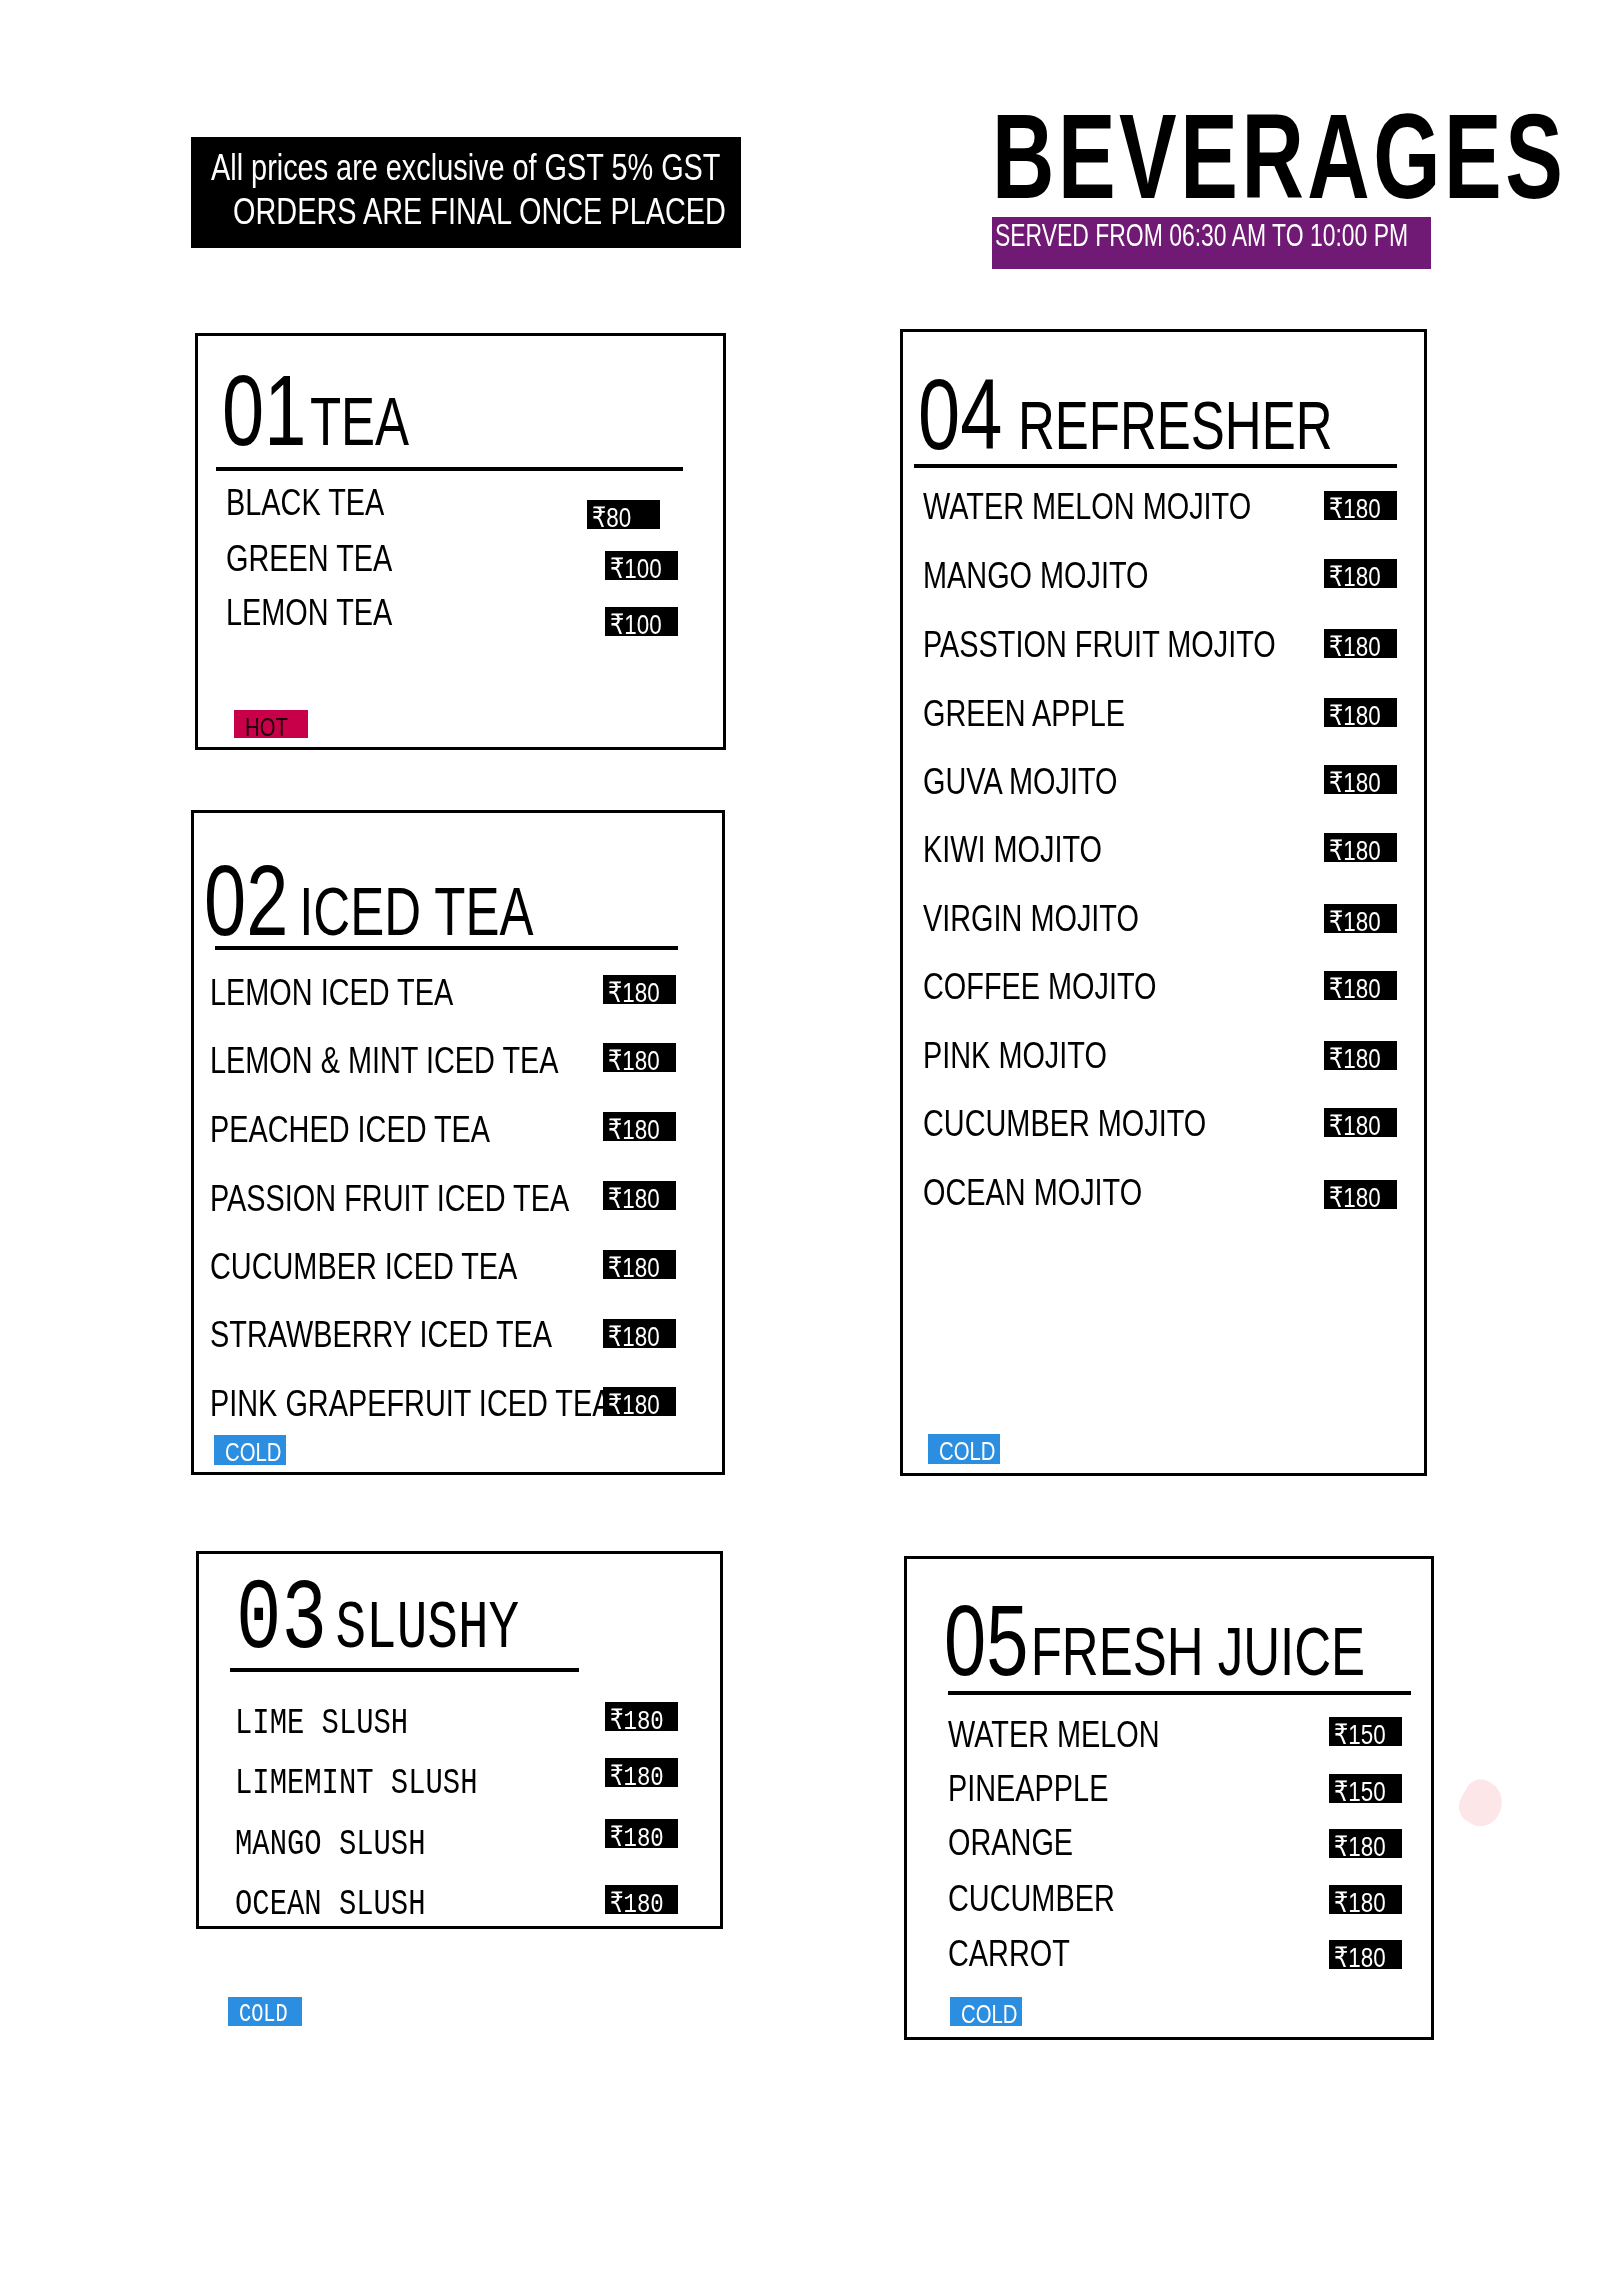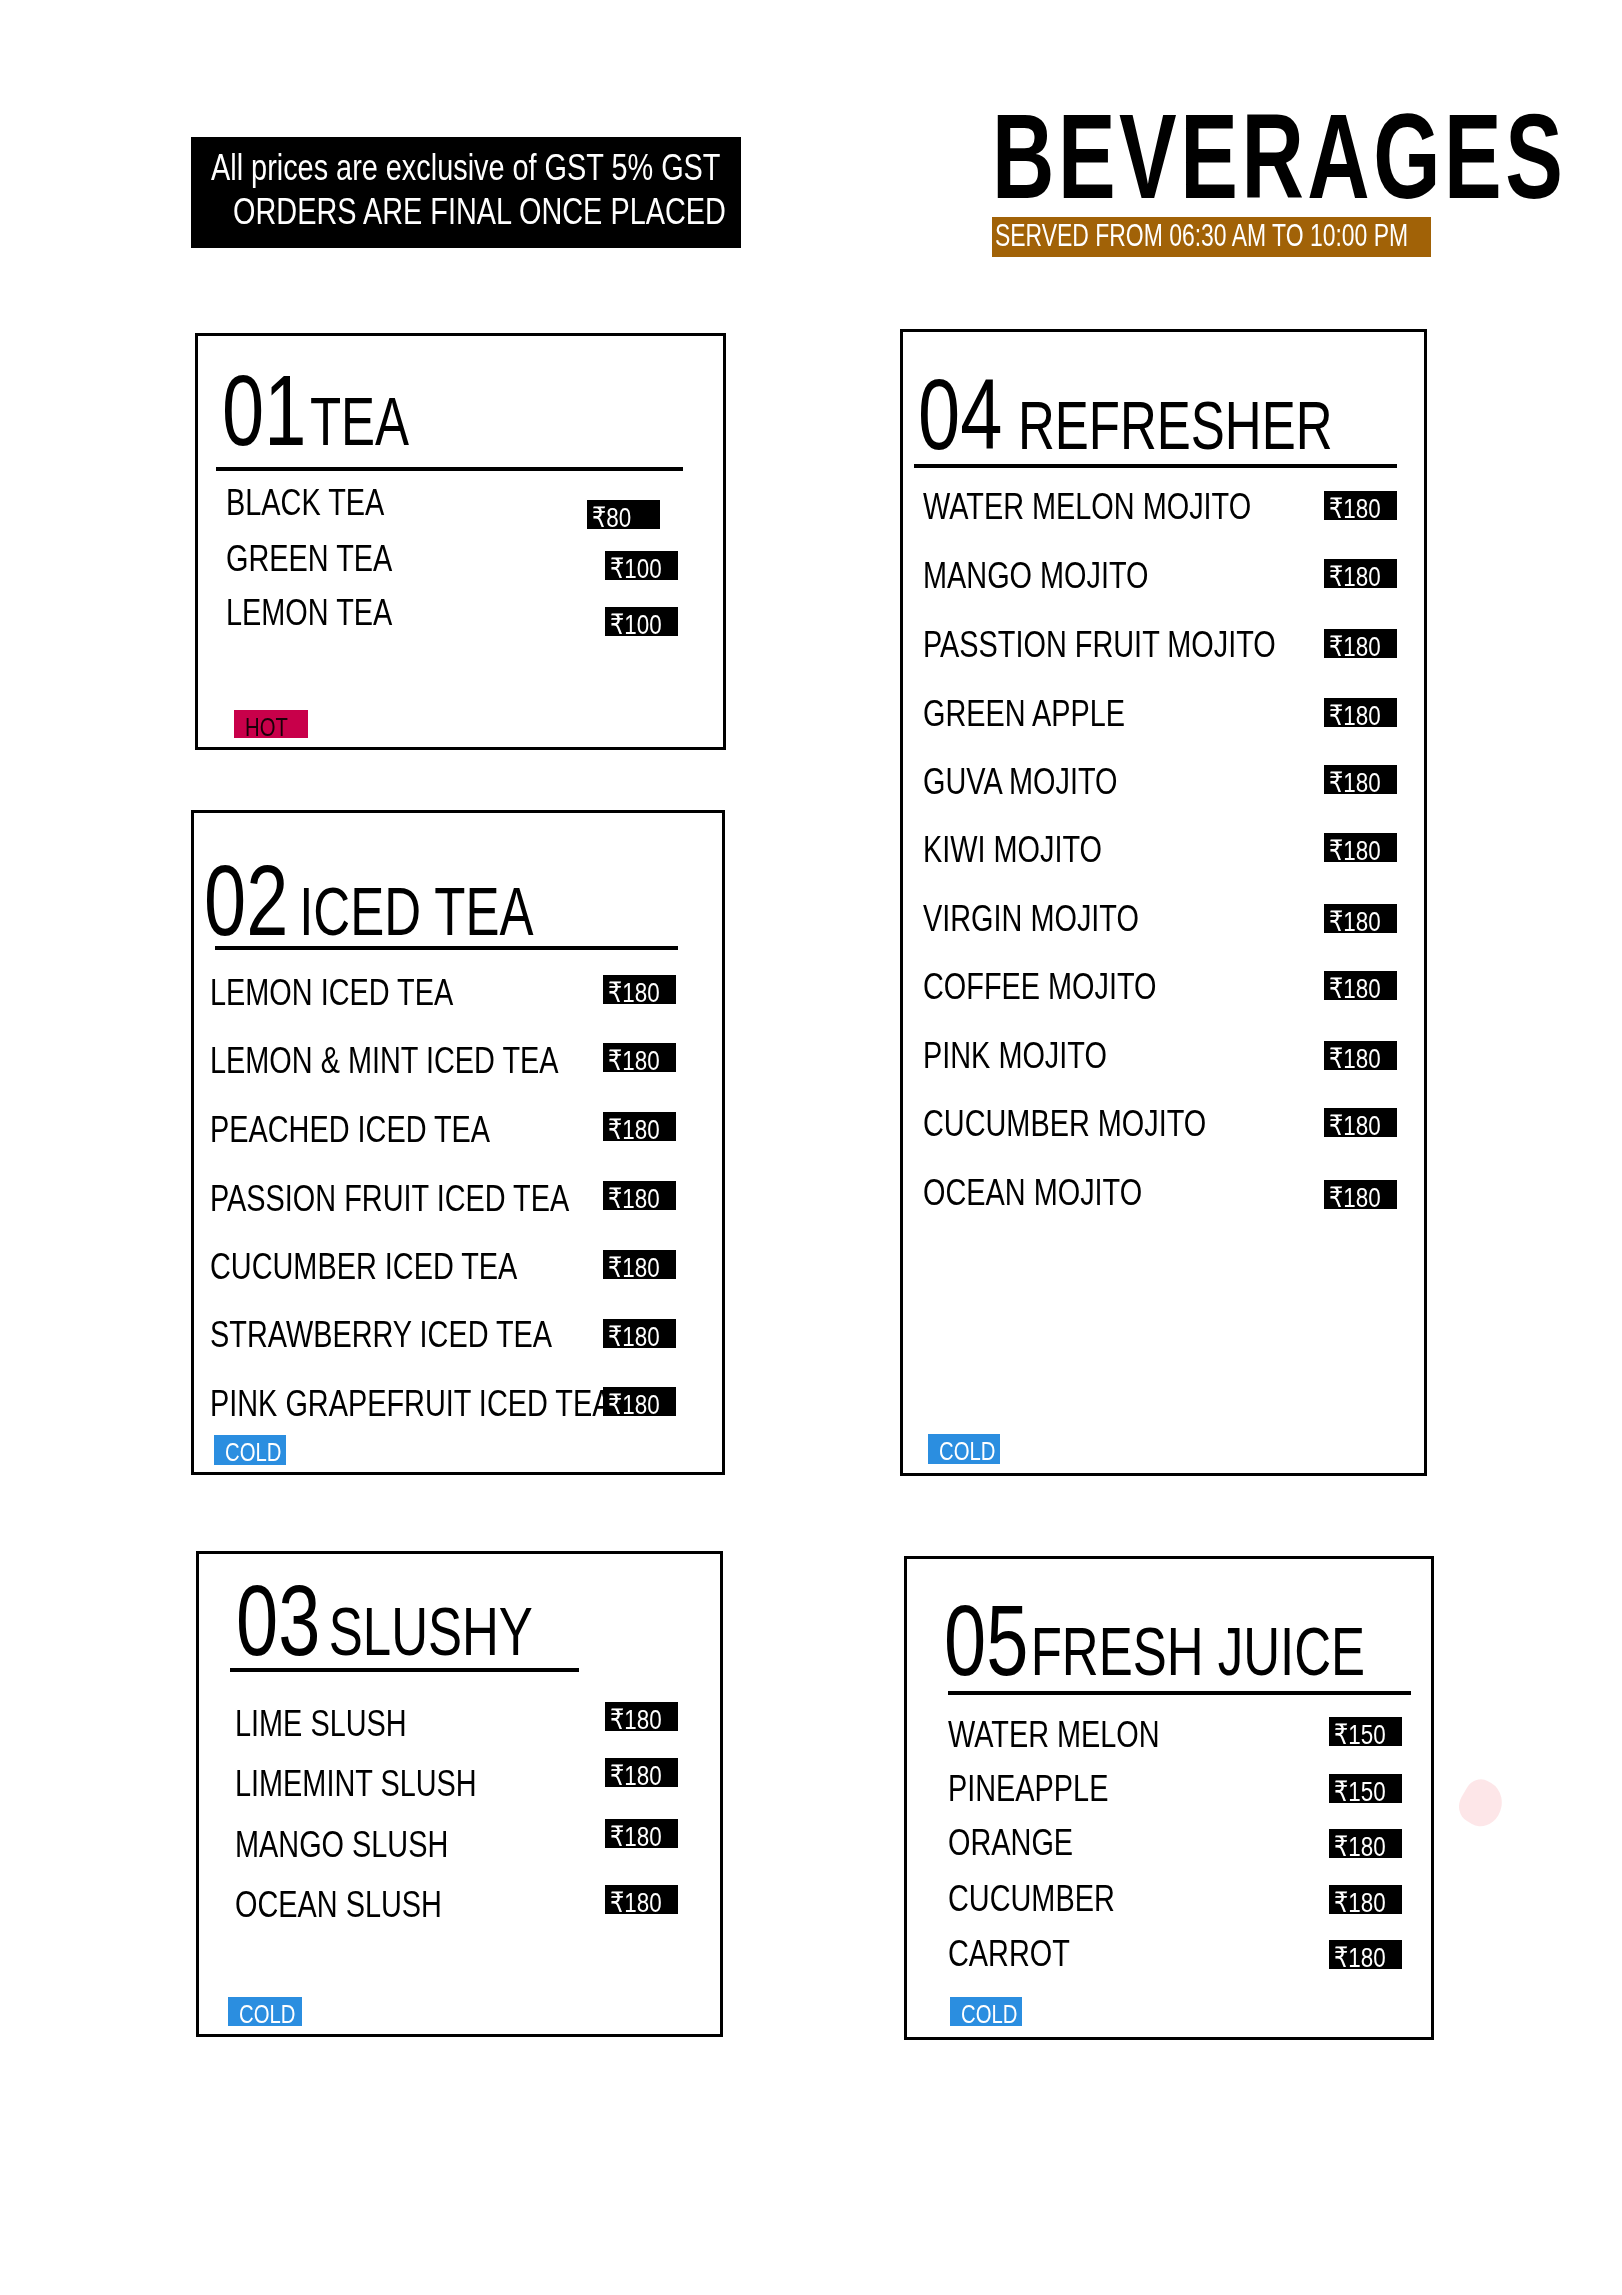--- a/index.html
+++ b/index.html
@@ -3,21 +3,21 @@
 <meta charset="utf-8">
 <style>
   html, body { margin:0; padding:0; background:#ffffff; }
   body { width:1623px; height:2295px; position:relative; overflow:hidden;
          font-family:"Liberation Sans", "DejaVu Sans", sans-serif; color:#000; }
   .notice { position:absolute; left:191px; top:137px; width:550px; height:111px; background:#000; color:#fff; }
   .notice .l1 { position:absolute; left:19.5px; top:9.7px; font-size:37px; transform:scaleX(0.78); transform-origin:left top; white-space:nowrap; }
   .notice .l2 { position:absolute; left:42px; top:54px; font-size:37px; transform:scaleX(0.78); transform-origin:left top; white-space:nowrap; }
   .title { position:absolute; left:992px; top:96px; font-size:120px; font-weight:bold; letter-spacing:4.9px;
            transform:scaleX(0.72); transform-origin:left top; white-space:nowrap; line-height:1; }
-  .hours { position:absolute; left:992px; top:217px; width:439px; height:40px; background:#a16207; color:#fff; }
+  .hours { position:absolute; left:992px; top:217px; width:439px; height:52px; background:#701a75; color:#fff; }
   .hours span { position:absolute; left:3.2px; top:0.8px; font-size:31px; transform:scaleX(0.74); transform-origin:left top; white-space:nowrap; }
   .panel { position:absolute; border:3.2px solid #000; box-sizing:border-box; background:#fff; }
   .ptitle { position:absolute; white-space:nowrap; transform-origin:left bottom; transform:scaleX(0.75); line-height:1; }
   .pnum { font-size:101px; }
   .pname { font-size:68px; }
   .rule { position:absolute; height:4px; background:#000; }
   .item { position:absolute; font-size:37px; white-space:nowrap; transform:scaleX(0.78); transform-origin:left center; line-height:1; }
   .price { position:absolute; width:73px; height:29px; background:#000; color:#fff; box-sizing:border-box; }
   .price span { position:absolute; left:4.9px; top:0.8px; font-size:28px; transform:scaleX(0.8); transform-origin:left top; white-space:nowrap; }
   .badge { position:absolute; box-sizing:border-box; }
@@ -92,21 +92,21 @@
       <span>₹180</span>
     </div>
   <div class="price" style="left:409px;top:574px;">
       <span>₹180</span>
     </div>
   <div class="badge cold" style="left:20px;top:622px;width:72px;height:30px;">
       <span>COLD</span>
     </div>
 </div>
 
-<div class="panel" style="left:196px;top:1551px;width:527px;height:486px;">
+<div class="panel" style="left:196px;top:1551px;width:527px;height:378px;font-family:Liberation Mono, monospace;">
   <div class="ptitle" style="left:37px;top:16px;">
     <span class="pnum">03</span><span class="pname" style="margin-left:11.4px;">SLUSHY</span>
   </div>
   <div class="rule" style="left:31px;top:114px;width:349px;"></div>
   <div class="item" style="left:36px;top:151px;">LIME SLUSH</div>
   <div class="item" style="left:36px;top:211px;">LIMEMINT SLUSH</div>
   <div class="item" style="left:36px;top:272px;">MANGO SLUSH</div>
   <div class="item" style="left:36px;top:332px;">OCEAN SLUSH</div>
   <div class="price" style="left:406px;top:148px;">
       <span>₹180</span>

